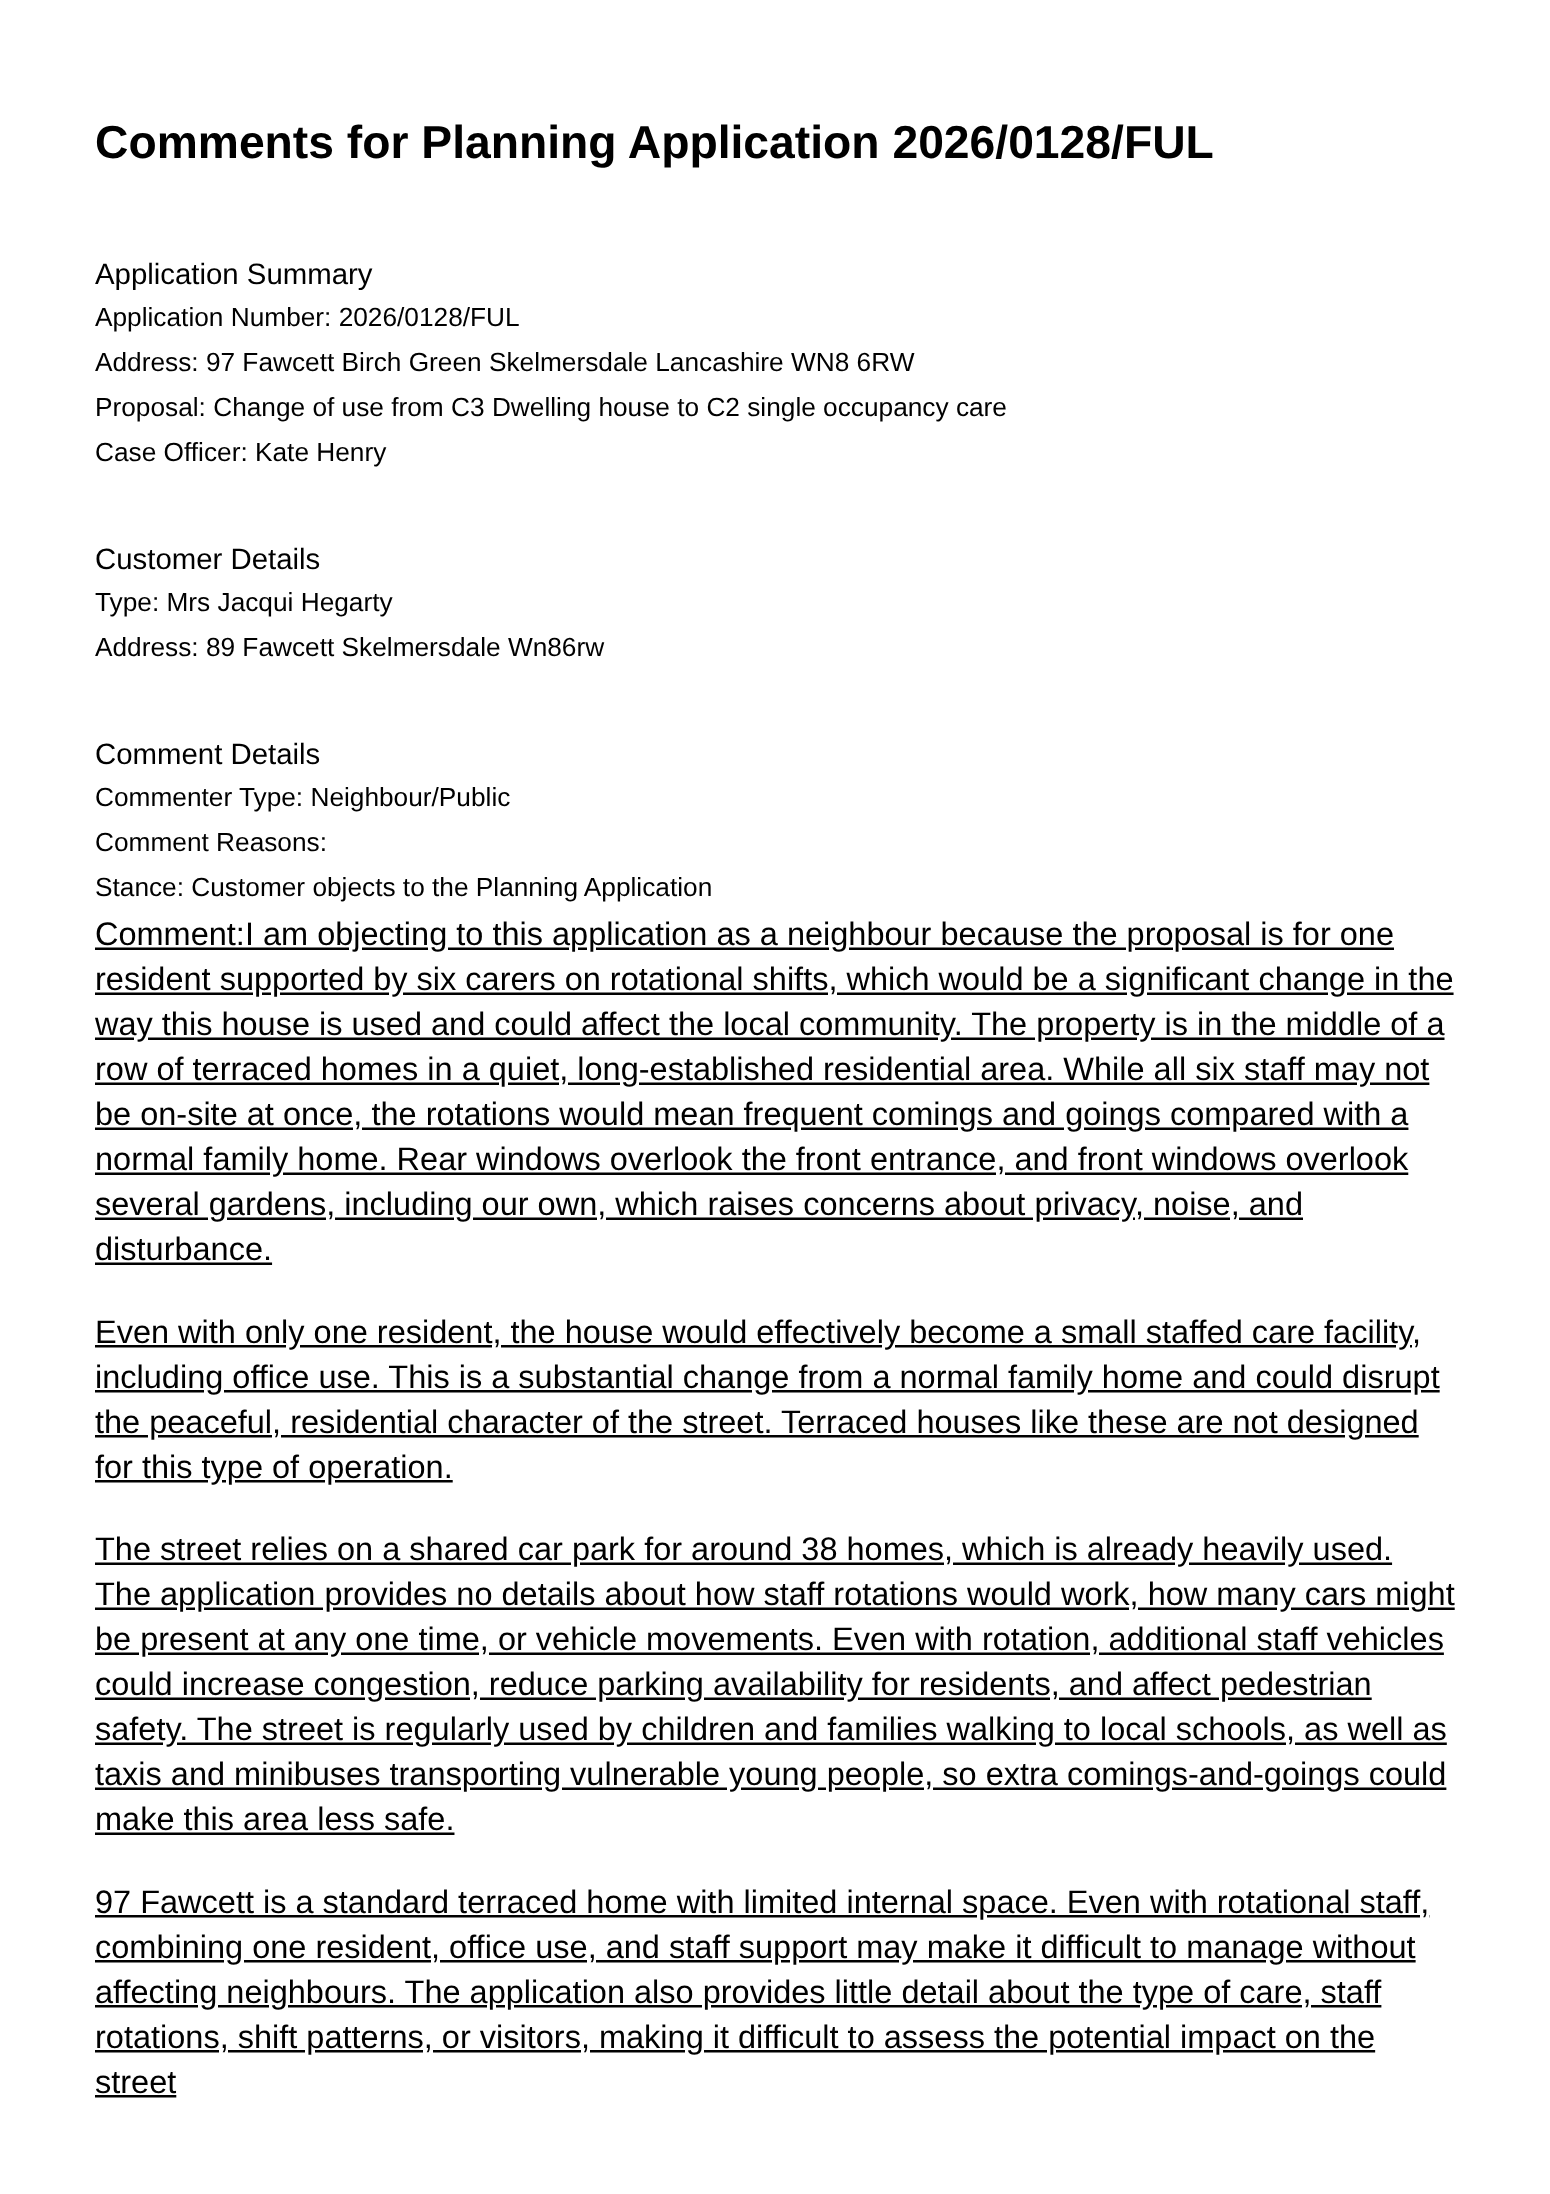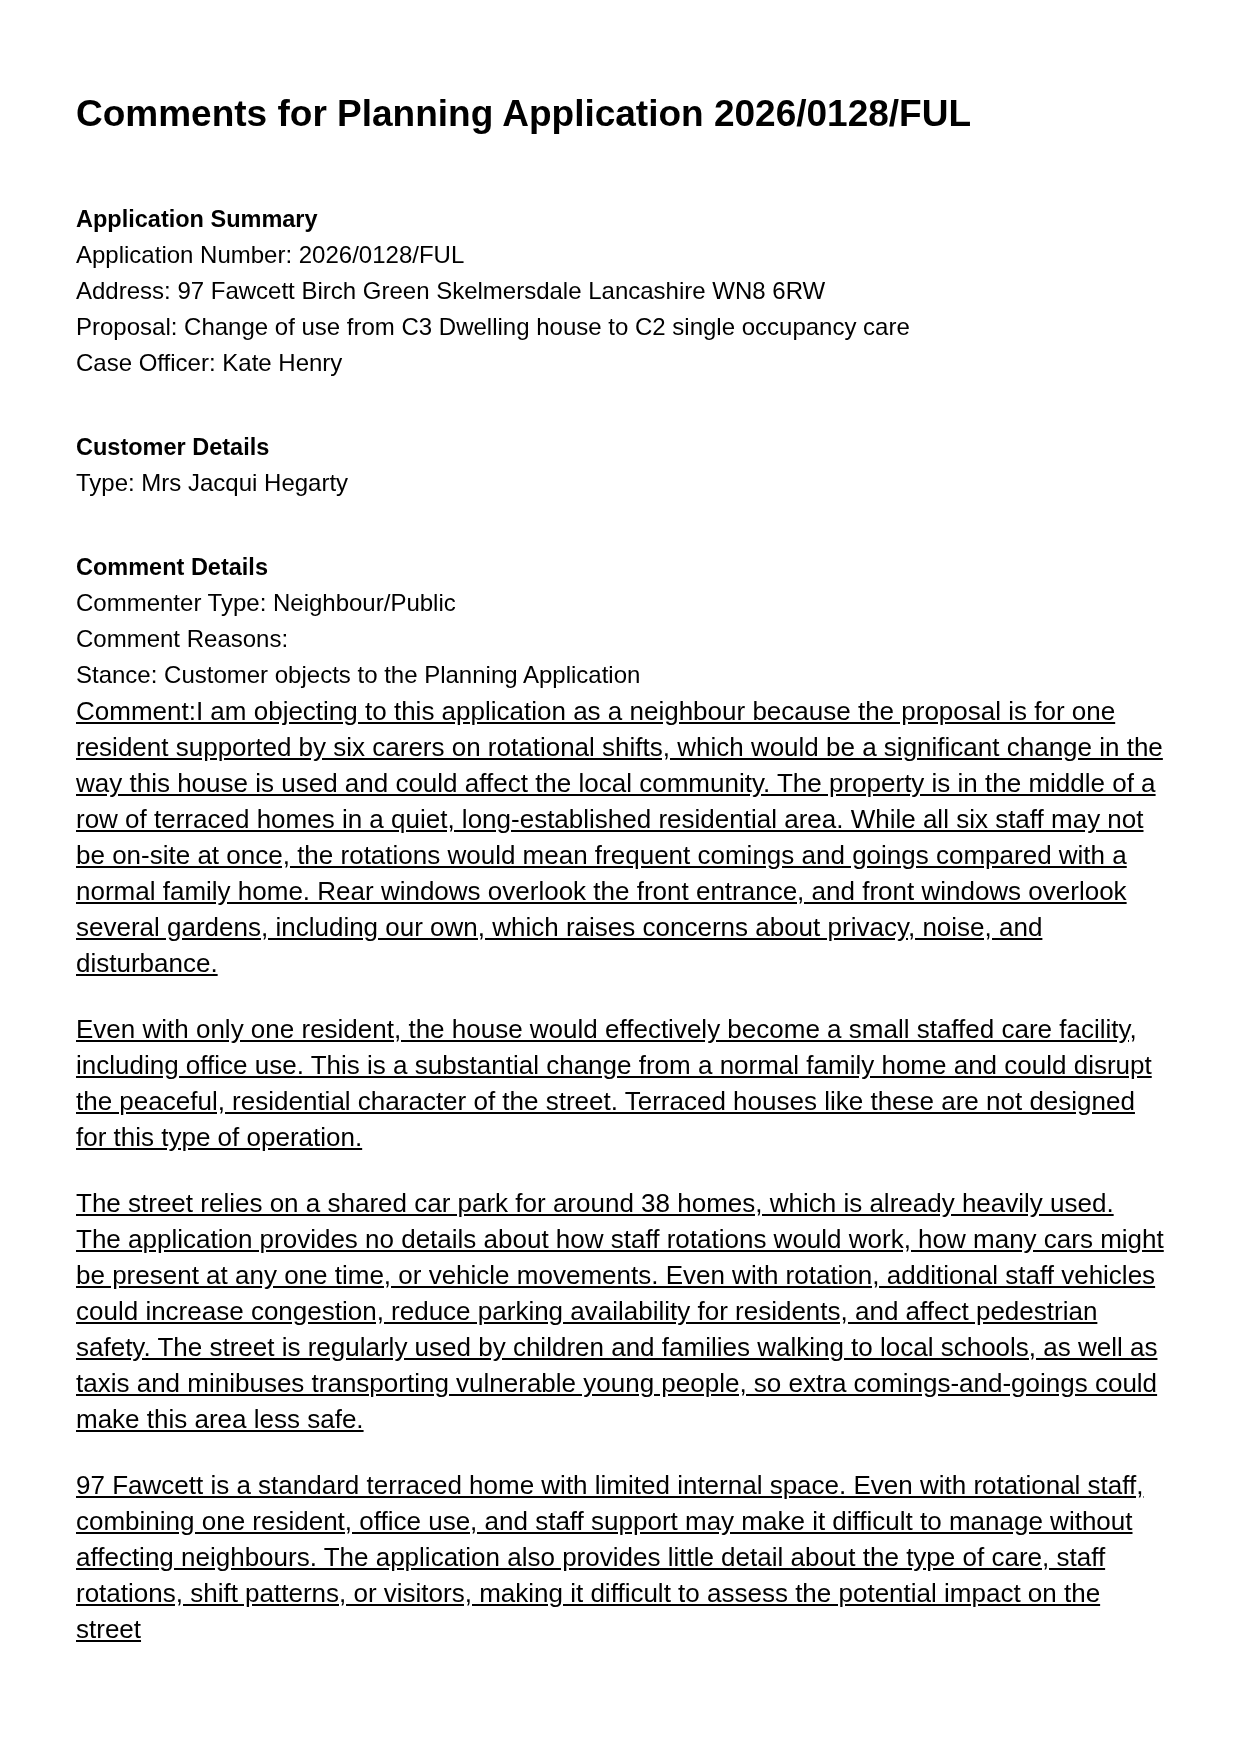--- a/index.html
+++ b/index.html
@@ -27,26 +27,26 @@
     line-height: 44px;
     text-align: left;
     margin: 0 0 65px 0;
     letter-spacing: 0px;
   }
   .section {
     margin: 0 0 48px 0;
   }
   .section-heading {
     font-size: 23.5px;
-    font-weight: bold;
+    font-weight: normal;
     line-height: 36px;
     margin: 0;
   }
   .doc-line {
-    font-size: 24px;
+    font-size: 21px;
     line-height: 36px;
     margin: 0;
   }
   .doc-paragraph {
     font-size: 26px;
     line-height: 36px;
     margin: 0;
     text-decoration: underline;
   }
   .doc-paragraph + .doc-paragraph {
@@ -64,20 +64,21 @@
     <div class="section-heading">Application Summary</div>
     <div class="doc-line">Application Number: 2026/0128/FUL</div>
     <div class="doc-line">Address: 97 Fawcett Birch Green Skelmersdale Lancashire WN8 6RW</div>
     <div class="doc-line">Proposal: Change of use from C3 Dwelling house to C2 single occupancy care</div>
     <div class="doc-line">Case Officer: Kate Henry</div>
   </div>
 
   <div class="section">
     <div class="section-heading">Customer Details</div>
     <div class="doc-line">Type: Mrs Jacqui Hegarty</div>
+    <div class="doc-line">Address: 89 Fawcett Skelmersdale Wn86rw</div>
   </div>
 
   <div class="section">
     <div class="section-heading">Comment Details</div>
     <div class="doc-line">Commenter Type: Neighbour/Public</div>
     <div class="doc-line">Comment Reasons:</div>
     <div class="doc-line">Stance: Customer objects to the Planning Application</div>
 
     <p class="doc-paragraph">Comment:I am objecting to this application as a neighbour because the proposal is for one resident supported by six carers on rotational shifts, which would be a significant change in the way this house is used and could affect the local community. The property is in the middle of a row of terraced homes in a quiet, long-established residential area. While all six staff may not be on-site at once, the rotations would mean frequent comings and goings compared with a normal family home. Rear windows overlook the front entrance, and front windows overlook several gardens, including our own, which raises concerns about privacy, noise, and disturbance.</p>
     <p class="doc-paragraph">Even with only one resident, the house would effectively become a small staffed care facility, including office use. This is a substantial change from a normal family home and could disrupt the peaceful, residential character of the street. Terraced houses like these are not designed for this type of operation.</p>

